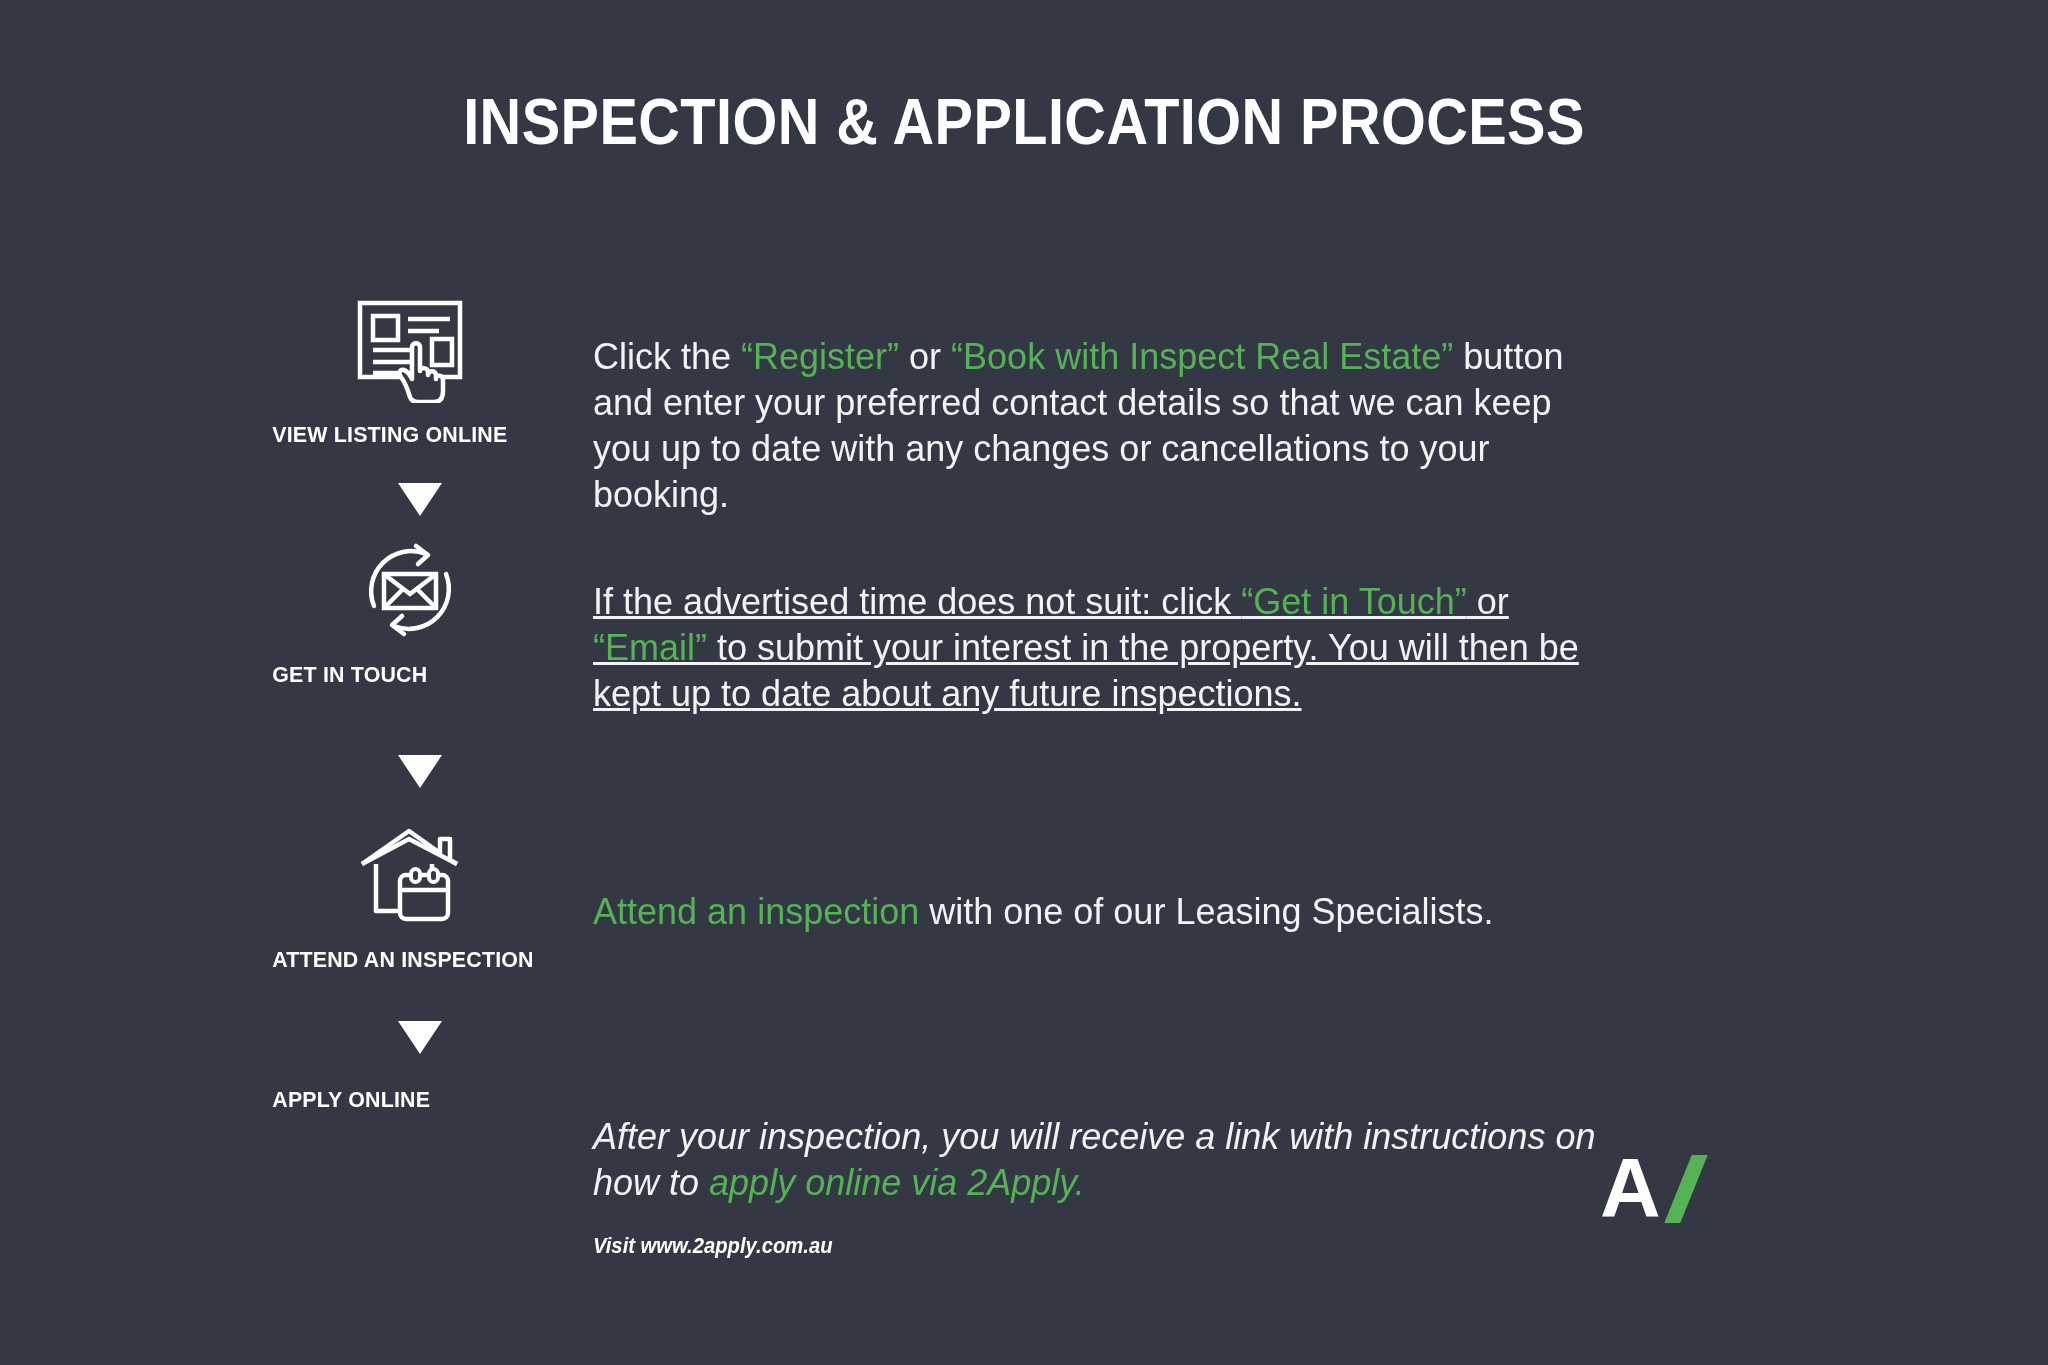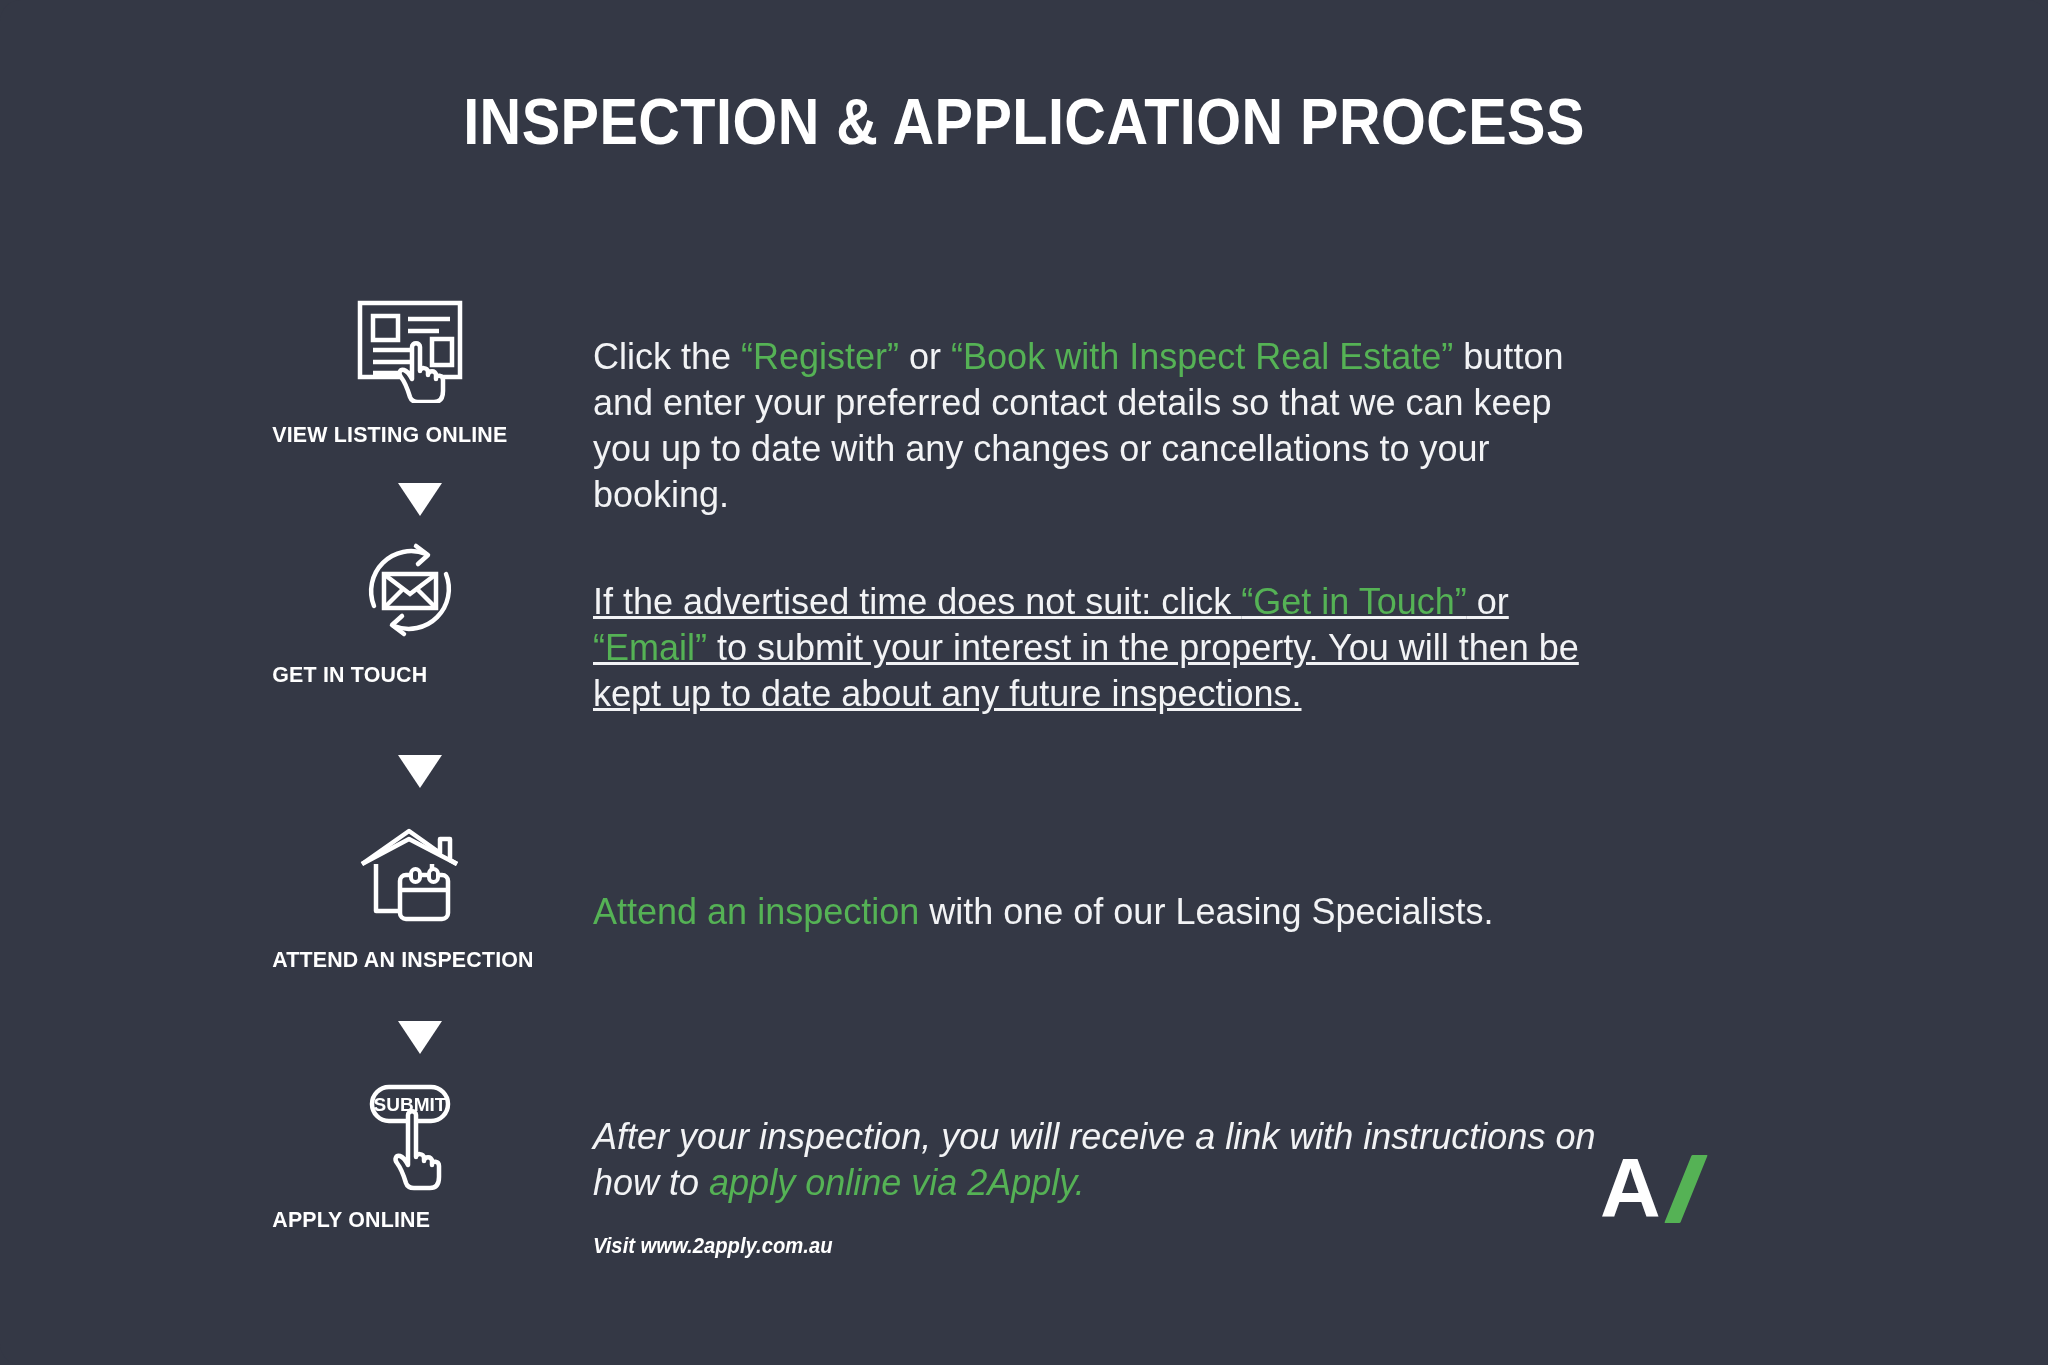--- a/index.html
+++ b/index.html
@@ -223,27 +223,20 @@
       </div>
       <div class="step-body">
         <span class="green">Attend an inspection</span><span> with one of our Leasing Specialists.</span>
       </div>
     </div>
 
     <div class="arrow arrow-3"></div>
 
     <div class="step step-4">
       <div class="step-left">
-        <div class="icon-box">
-          <svg width="124" height="112" viewBox="0 0 124 112" fill="none" aria-hidden="true">
-            <rect x="24" y="8" width="76" height="34" rx="17" stroke="#ffffff" stroke-width="4.5" fill="none"></rect>
-            <text x="62" y="32" text-anchor="middle" fill="#ffffff" font-family="Liberation Sans, sans-serif" font-size="19" font-weight="bold">SUBMIT</text>
-            <path d="M58 104 C55 94 52 88 49 84 C46 80 48 76 52 77 C55 78 58 82 60 86 L60 36 C60 31 68 31 68 36 L68 78 C68 74 76 74 76 79 L76 82 C76 77 84 77 84 82 L84 86 C84 81 91 82 91 87 L91 98 C91 105 88 109 82 109 L66 109 C62 109 59 107 58 104 Z" fill="#343845" stroke="#ffffff" stroke-width="4.5" stroke-linejoin="round"></path>
-          </svg>
-        </div>
         <div class="step-label">APPLY ONLINE</div>
       </div>
       <div class="step-body">
         <span>After your inspection, you will receive a link with instructions on how to </span><span class="green">apply online via 2Apply.</span>
         <div class="visit-line">Visit www.2apply.com.au</div>
       </div>
     </div>
 
   </div>
 

